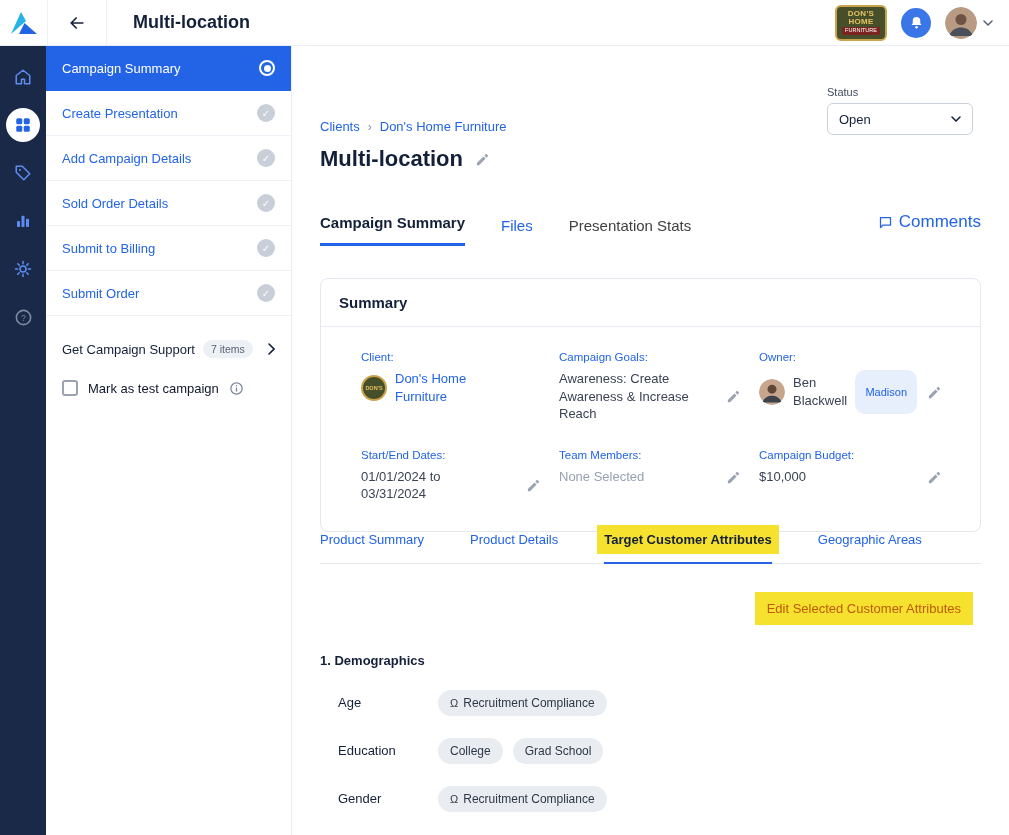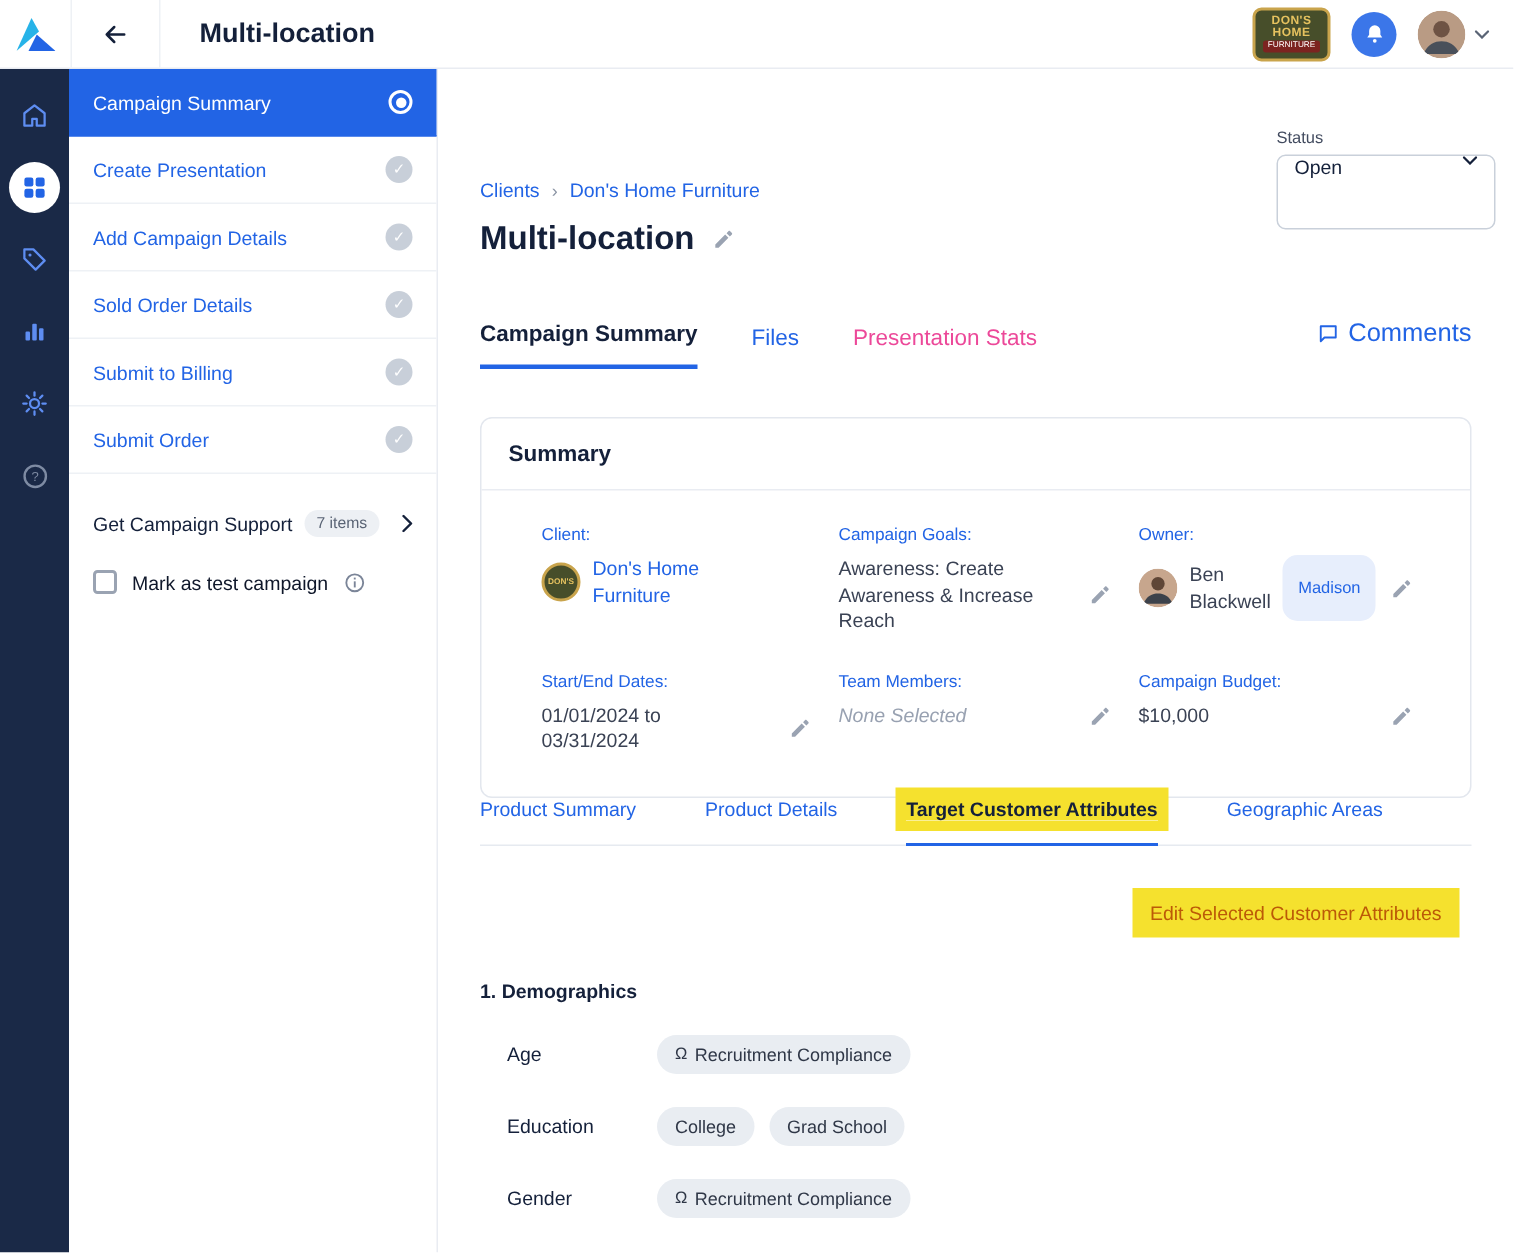--- a/index.html
+++ b/index.html
@@ -50,47 +50,47 @@
 
   
   .main { flex:1; position:relative; padding:42px 28px 0 28px; background:#fff; }
   .breadcrumb { display:flex; align-items:center; gap:8px; font-size:13px;margin-top:31px; }
   .crumb { color:#2264e5; cursor:pointer; }
   .crumb-sep { color:#8a93a3; font-size:12px; }
   .page-title-row { margin-top:12px; display:flex; align-items:center; gap:10px; }
   .page-title { font-size:22px; font-weight:bold; color:#14203a; }
   .pencil-btn { background:none; border:none; cursor:pointer; display:flex; align-items:center; padding:2px; }
 
-  .status-box { position:absolute; top:40px; right:12px; width:146px; }
+  .status-box { position:absolute; top:40px; right:36px; width:146px; }
   .status-label { font-size:11px; color:#424b5f; margin-bottom:5px; }
-  .status-select { height:50px; border:1px solid #c9d0da; border-radius:6px; display:flex; align-items:flex-start; justify-content:space-between; padding:0 11px; font-size:13px; color:#14203a; background:#fff; cursor:pointer; }
+  .status-select { height:32px; border:1px solid #c9d0da; border-radius:6px; display:flex; align-items:center; justify-content:space-between; padding:0 11px; font-size:13px; color:#14203a; background:#fff; cursor:pointer; }
 
   .tabs-row { margin-top:40px; display:flex; align-items:flex-end; gap:36px; }
   .tab { font-size:15px; padding-bottom:12px; cursor:pointer; }
   .tab.active { color:#14203a; font-weight:bold; border-bottom:3px solid #2264e5; }
   .tab.link { color:#2264e5; }
-  .tab.disabled { color:#ec4899; }
+  .tab.disabled { color:#404040; }
   .comments-link { margin-left:auto; display:flex; align-items:center; gap:6px; color:#2264e5; font-size:17px; padding-bottom:14px; cursor:pointer; background:none; border:none; }
 
   
   .summary-card { margin-top:32px; border:1px solid #e3e7ee; border-radius:8px; background:#fff; }
   .card-header { padding:15px 18px; font-size:15px; font-weight:bold; color:#14203a; border-bottom:1px solid #e9ecf2; }
   .card-body { padding:24px 20px 28px 40px; display:grid; grid-template-columns:198px 200px 1fr; row-gap:26px; column-gap:0; }
   .field-label { font-size:11.5px; color:#2264e5; margin-bottom:7px; }
   .field-content { display:flex; align-items:center; gap:8px; }
   .field-value { font-size:13px; color:#3a4254; line-height:1.35; }
   .goals-value { max-width:150px; }
   .dates-value { max-width:112px; }
   .owner-name { max-width:72px; }
   .field-pencil { margin-left:auto; margin-right:16px; }
   .client-avatar { width:26px; height:26px; border-radius:50%; background:#474e2a; border:2px solid #c9a44c; color:#e6c25f; font-size:5.5px; font-weight:bold; display:flex; align-items:center; justify-content:center; flex:0 0 26px; }
   .client-link { color:#2264e5; font-size:13px; line-height:1.35; max-width:110px; cursor:pointer; text-decoration:none; }
   .owner-avatar { width:26px; height:26px; border-radius:50%; overflow:hidden; flex:0 0 26px; }
   .owner-badge { background:#e7eefc; color:#2264e5; font-size:11px; padding:16px 10px; border-radius:10px; white-space:nowrap; }
-  .team-value { color:#98a1b1; font-style:italic; }
+  .team-value { color:#98a1b1; }
 
   
   .subtabs-row { border-bottom:1px solid #e6eaf0; display:flex; align-items:flex-end; gap:46px; }
   .subtab { font-size:13px; color:#2264e5; padding-bottom:16px; cursor:pointer; }
   .subtab.active { color:#14203a; font-weight:bold; border-bottom:2px solid #2264e5; margin-bottom:-1px; padding-bottom:15px; }
   .subtab.active .hl { background:#f5e12e; box-shadow:0 0 0 7px #f5e12e; }
 
   .edit-link-row { margin-top:28px; text-align:right; padding-right:8px; }
   .edit-link { display:inline-block; background:#f5e12e; color:#bc5a07; font-size:13px; padding:9px 12px; cursor:pointer; }
 

